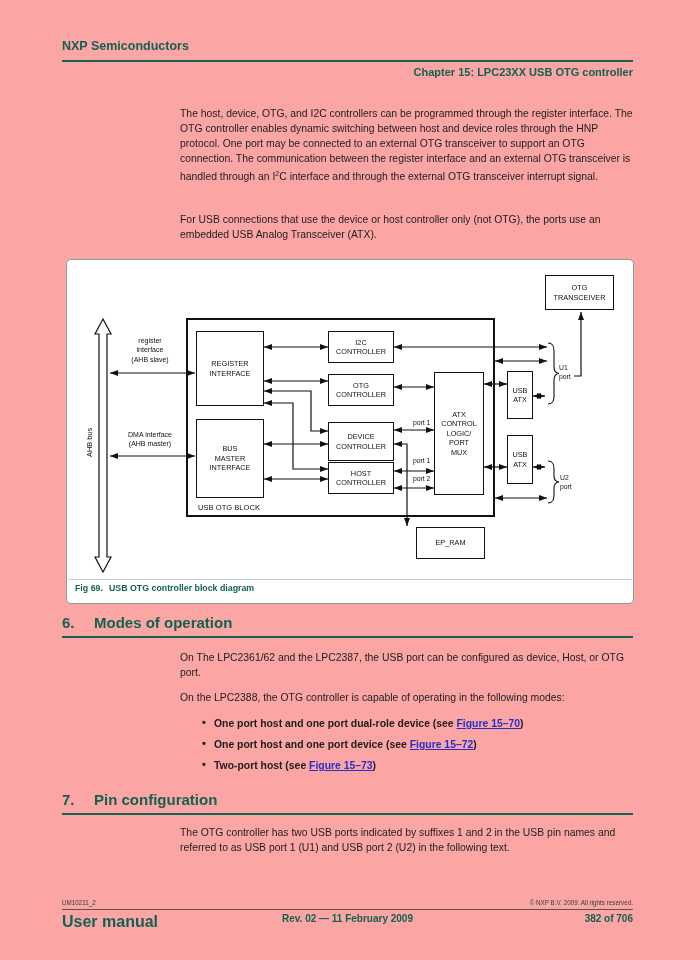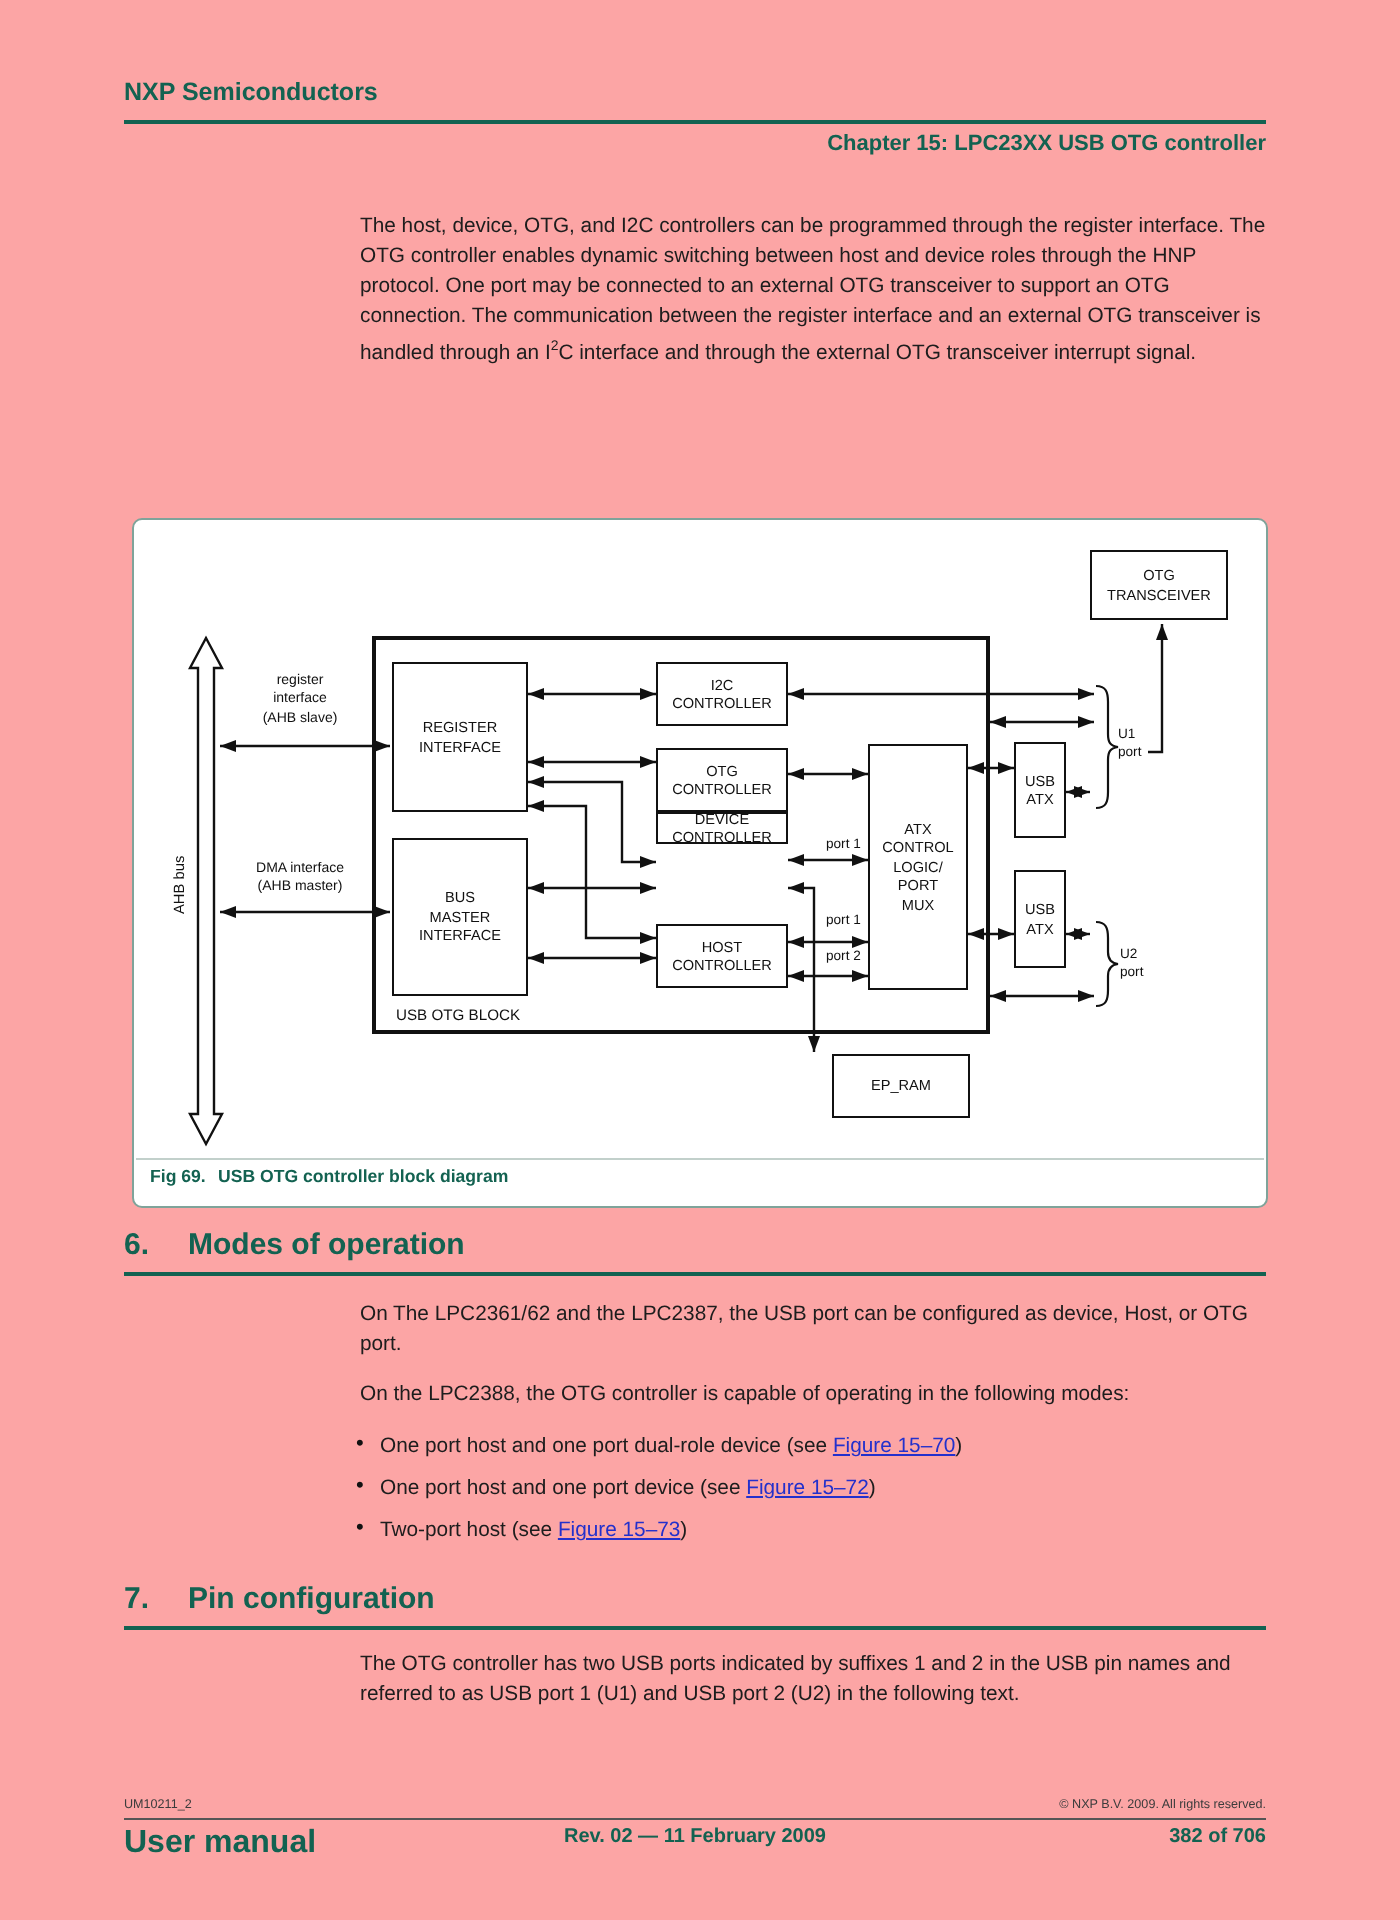--- a/index.html
+++ b/index.html
@@ -25,41 +25,42 @@
   .blocklabel{position:absolute;left:131px;top:243px;font-size:7.6px;color:#111;z-index:3;}
   .cap-sep{position:absolute;left:1px;right:1px;top:319px;height:1px;background:#c2d0cb;}
   .fig-caption{position:absolute;left:0;top:323px;width:100%;font-size:8.8px;font-weight:bold;color:#136251;}
   .cap-label{position:absolute;left:8px;}
   .cap-text{position:absolute;left:42px;}
   
   .sec-num{position:absolute;left:62px;font-size:15px;font-weight:bold;color:#136251;}
   .sec-title{position:absolute;left:94px;font-size:15px;font-weight:bold;color:#136251;}
   .sec-rule{position:absolute;left:62px;width:571px;height:2px;background:#136251;}
   ul.blist{position:absolute;left:190px;top:716px;width:450px;margin:0;padding:0;list-style:none;}
-  ul.blist li{position:relative;margin:0 0 6px 0;font-size:10.4px;line-height:15px;color:#1d1d1d;}
+  ul.blist li{position:relative;margin:0 0 6px 24px;font-size:10.4px;line-height:15px;color:#1d1d1d;font-weight:bold;}
   ul.blist li::before{content:"•";position:absolute;left:-12px;top:-1px;font-size:11px;color:#111;}
   a.fig-link{color:#2330cc;text-decoration:underline;cursor:pointer;}
   
   .ft-tiny-l{position:absolute;left:62px;top:899px;font-size:6.3px;color:#3c3c3c;}
   .ft-tiny-r{position:absolute;right:67px;top:899px;font-size:6.3px;color:#3c3c3c;}
   .ft-rule{position:absolute;left:62px;top:909px;width:571px;height:1px;background:#555;}
   .ft-left{position:absolute;left:62px;top:913px;font-size:16px;font-weight:bold;color:#136251;}
   .ft-center{position:absolute;left:62px;top:913px;width:571px;text-align:center;font-size:10px;font-weight:bold;color:#136251;}
   .ft-right{position:absolute;right:67px;top:913px;font-size:10px;font-weight:bold;color:#136251;}
 </style>
 </head>
 <body>
 
 <div class="page">
 
   <div class="hdr-brand">NXP Semiconductors</div>
   <div class="hdr-rule"></div>
   <div class="hdr-chapter">Chapter 15: LPC23XX USB OTG controller</div>
 
   <p class="para" style="top:107px;"><span>The host, device, OTG, and I2C controllers can be programmed through the register interface. The OTG controller enables dynamic switching between host and device roles through the HNP protocol. One port may be connected to an external OTG transceiver to support an OTG connection. The communication between the register interface and an external OTG transceiver is handled through an I</span><sup>2</sup><span>C interface and through the external OTG transceiver interrupt signal.</span></p>
+  <p class="para" style="top:213px;">For USB connections that use the device or host controller only (not OTG), the ports use an embedded USB Analog Transceiver (ATX).</p>
 
   <div class="figure">
 
     <div class="blockrect"></div>
 
     <svg width="566" height="343" viewBox="0 0 566 343">
       <defs>
         <marker id="ah" viewBox="0 0 8 6" markerWidth="8" markerHeight="6" refX="8" refY="3" orient="auto-start-reverse" markerUnits="userSpaceOnUse">
           <path d="M0 0 L8 3 L0 6 Z" fill="#111"></path>
         </marker>
@@ -106,21 +107,21 @@
 
     <div class="box" style="left:129px;top:71px;width:68px;height:75px;">REGISTER
 INTERFACE</div>
     <div class="box" style="left:129px;top:159px;width:68px;height:79px;">BUS
 MASTER
 INTERFACE</div>
     <div class="box" style="left:261px;top:71px;width:66px;height:32px;">I2C
 CONTROLLER</div>
     <div class="box" style="left:261px;top:114px;width:66px;height:32px;">OTG
 CONTROLLER</div>
-    <div class="box" style="left:261px;top:146px;width:66px;height:16px;">DEVICE
+    <div class="box" style="left:261px;top:162px;width:66px;height:39px;">DEVICE
 CONTROLLER</div>
     <div class="box" style="left:261px;top:202px;width:66px;height:32px;">HOST
 CONTROLLER</div>
     <div class="box" style="left:367px;top:112px;width:50px;height:123px;">ATX
 CONTROL
 LOGIC/
 PORT
 MUX</div>
     <div class="box" style="left:440px;top:111px;width:26px;height:48px;">USB
 ATX</div>

